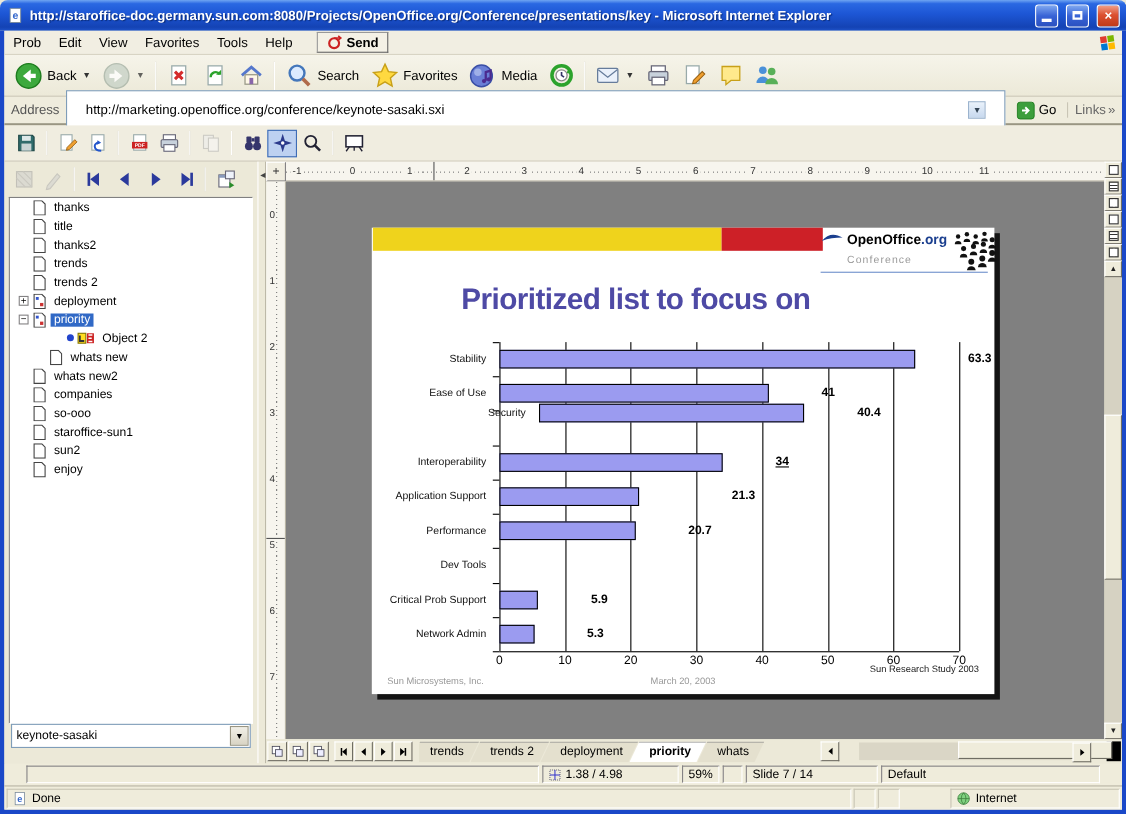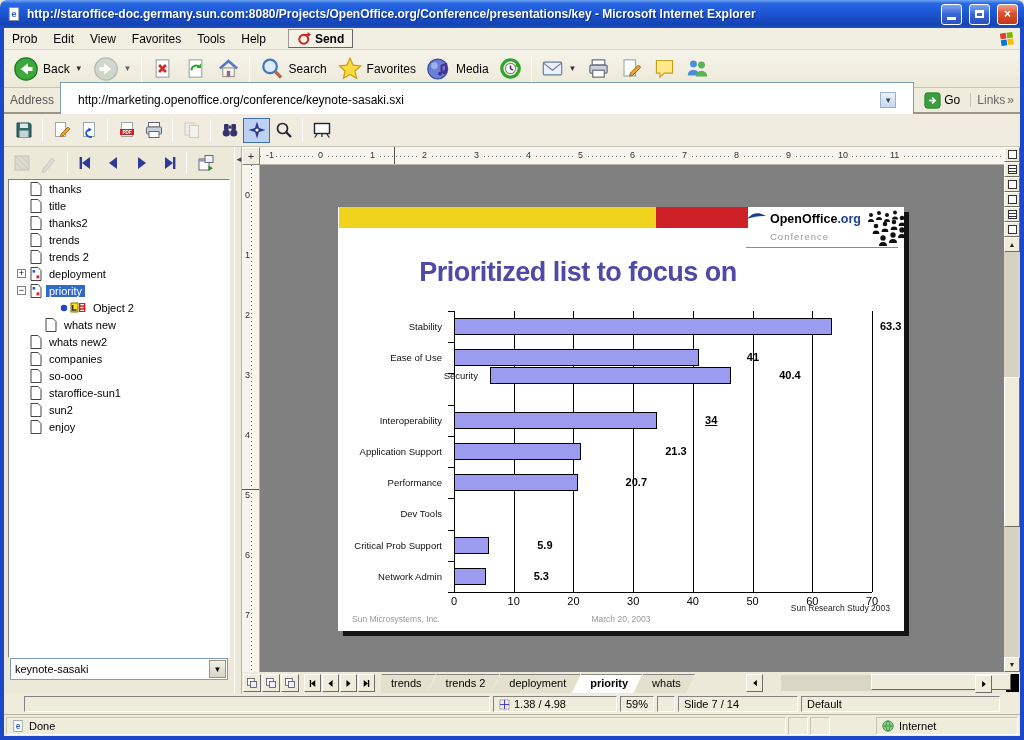--- a/index.html
+++ b/index.html
@@ -988,21 +988,21 @@
       <span class="ic">
         <svg width="14" height="14" viewBox="0 0 20 20">
             <rect x="4" y="2" width="12" height="16" fill="#fff" stroke="#789"></rect>
             <text x="10" y="14" font-size="12" fill="#36C" text-anchor="middle" font-weight="bold">e</text>
           </svg>
       </span>
       <span>Done</span>
     </span>
     <span class="ifield" style="width:20px;"></span>
     <span class="ifield" style="width:20px;"></span>
-    <span class="ifield" style="width:142px;margin-left:44px;">
+    <span class="ifield" style="width:154px;margin-left:44px;">
       <span class="ic">
         <svg width="14" height="14" viewBox="0 0 20 20">
             <circle cx="10" cy="10" r="7.5" fill="#7FD17F" stroke="#3C7C3C"></circle>
             <path d="M2.5 10 h15 M10 2.5 a10.6 10.6 0 0 1 0 15 M10 2.5 a10.6 10.6 0 0 0 0 15" fill="none" stroke="#3C7C3C"></path>
           </svg>
       </span>
       <span>Internet</span>
     </span>
   </div>
 

